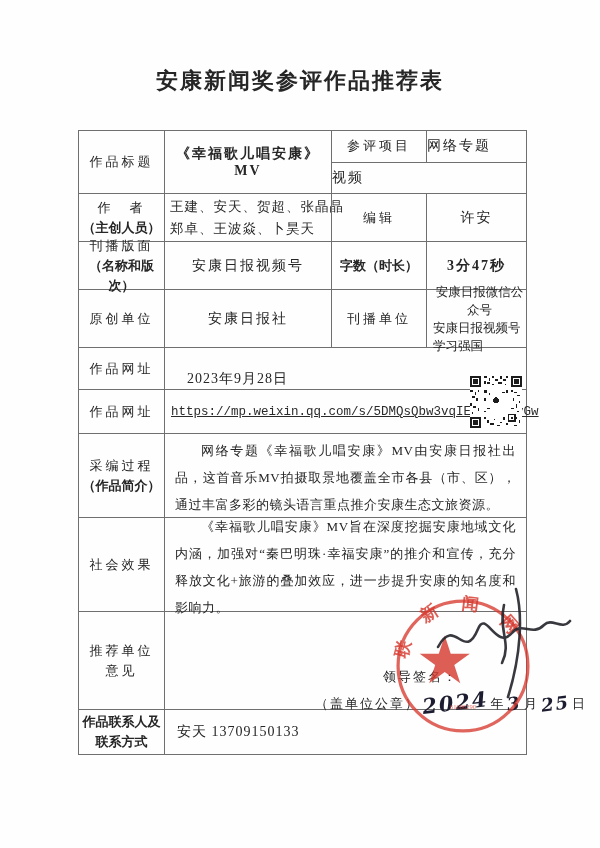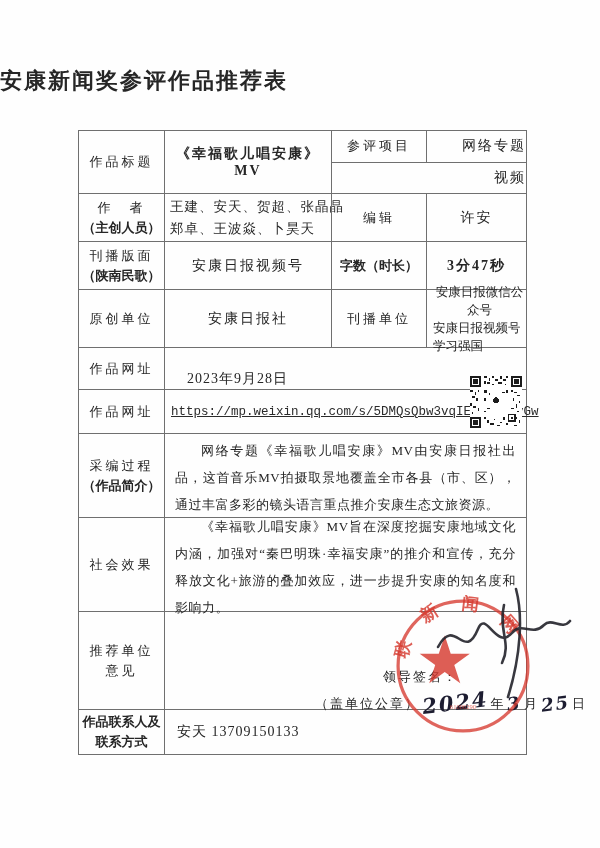--- a/index.html
+++ b/index.html
@@ -1,18 +1,18 @@
 <!DOCTYPE html>
 <html><head>
 <meta charset="utf-8">
 <style>
   html,body{margin:0;padding:0;background:#ffffff;}
   .page{position:relative;width:600px;height:848px;background:#fefefe;overflow:hidden;
         font-family:"Liberation Serif","DejaVu Serif",serif;color:#262626;}
-  .doc-title{position:absolute;top:66px;left:0;right:0;text-align:left;
+  .doc-title{position:absolute;top:66px;left:0;right:0;text-align:center;
              font-size:22px;font-weight:700;letter-spacing:2px;}
   .tbl{position:absolute;left:78px;top:130px;width:449px;box-sizing:border-box;
        border:1px solid #6f6f6f;background:transparent;}
   .row{display:flex;border-top:1px solid #6f6f6f;box-sizing:border-box;}
   .row:first-child{border-top:none;}
   .cell{box-sizing:border-box;border-left:1px solid #6f6f6f;display:flex;
         flex-direction:column;align-items:center;justify-content:center;}
   .cell:first-child{border-left:none;}
   .c1{width:85px;flex:none;}
   .c2{width:167px;flex:none;}
@@ -22,21 +22,21 @@
   .h44{height:44px}.h84{height:84px}.h94{height:94px}.h98{height:98px}.h45{height:45px}
   .lbl{font-size:13px;letter-spacing:3px;text-align:center;line-height:20px;}
   .ls0{letter-spacing:0;font-weight:bold;}
   .val{font-size:14px;letter-spacing:2px;text-align:center;}
   .stack{display:flex;flex-direction:column;flex:1;align-self:stretch;}
   .subrow{display:flex;flex:1;border-top:1px solid #6f6f6f;}
   .subrow:first-child{border-top:none;}
   .sc3{width:95px;flex:none;box-sizing:border-box;border-left:1px solid #6f6f6f;
        display:flex;align-items:center;justify-content:center;}
   .sc4{flex:1;box-sizing:border-box;border-left:1px solid #6f6f6f;
-       display:flex;align-items:center;justify-content:flex-end;}
+       display:flex;align-items:center;justify-content:flex-start;}
   .left{align-items:flex-start;justify-content:center;}
   .names{font-size:13.5px;line-height:22px;padding-left:5px;letter-spacing:1px;white-space:nowrap;}
   .publines{font-size:12.5px;line-height:18px;padding-left:6px;text-align:center;}
   .dateval{font-size:14px;padding-left:22px;letter-spacing:1px;margin-top:21px;}
   .url{font-family:"Liberation Mono","DejaVu Sans Mono",monospace;font-size:12.5px;
        text-decoration:underline;padding-left:6px;color:#2a2a2a;}
   .para{display:block;box-sizing:border-box;width:100%;padding:4px 10px 0 10px;
         font-size:13px;line-height:27px;text-indent:2em;letter-spacing:0.5px;text-align:justify;}
   .opcell{position:relative;align-items:stretch;}
   .sigline{position:absolute;left:218px;top:56px;font-size:13px;letter-spacing:2px;white-space:nowrap;}
@@ -97,21 +97,21 @@
         <span class="lbl">编辑</span>
       </div>
       <div class="cell c4">
         <span class="val">许安</span>
       </div>
     </div>
 
     <div class="row h48">
       <div class="cell c1">
         <span class="lbl">刊播版面</span>
-        <span class="lbl ls0">（陕南民歌）</span>
+        <span class="lbl ls0">（名称和版次）</span>
       </div>
       <div class="cell c2">
         <span class="val">安康日报视频号</span>
       </div>
       <div class="cell c3">
         <span class="lbl ls0">字数（时长）</span>
       </div>
       <div class="cell c4">
         <span class="val ls0">3分47秒</span>
       </div>

